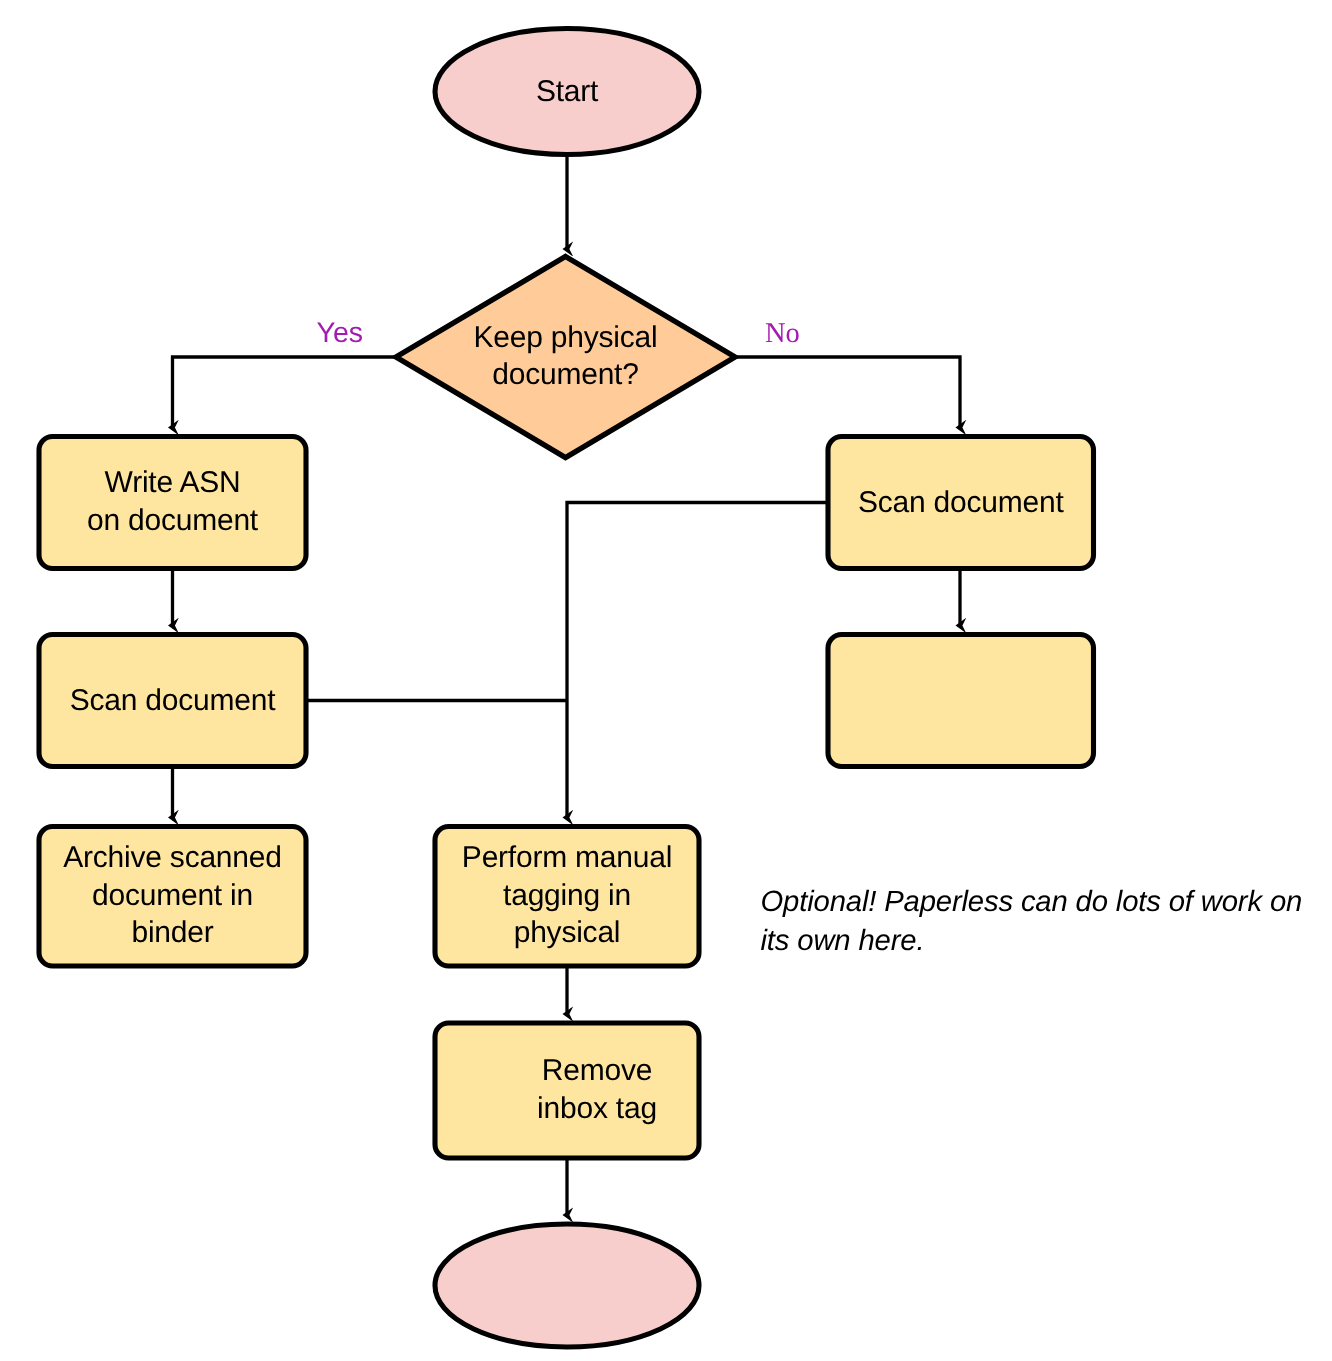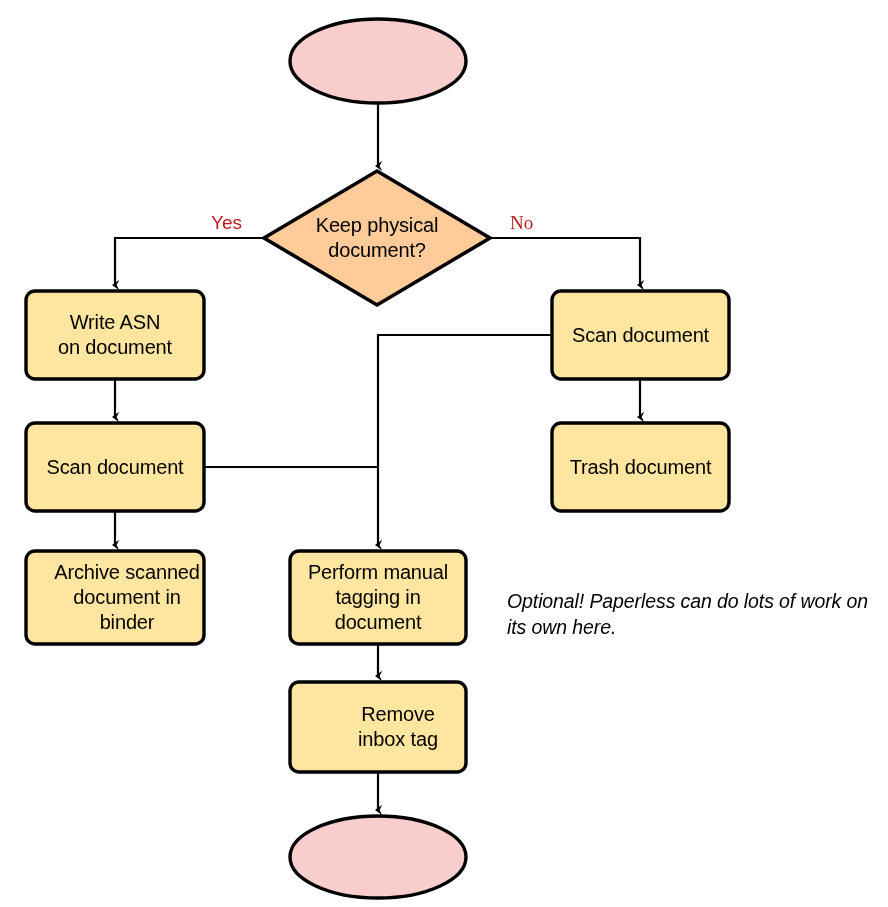--- a/index.html
+++ b/index.html
@@ -36,21 +36,21 @@
     text-align: center;
     color: #000000;
     font-size: 20px;
     line-height: 25px;
     white-space: pre-line;
     pointer-events: none;
     letter-spacing: -0.15px;
   }
   .edge-label {
     position: absolute;
-    color: #b91c1c;
+    color: #a21caf;
     font-size: 19px;
     line-height: 22px;
     white-space: nowrap;
   }
   .note-text {
     position: absolute;
     color: #000000;
     font-size: 19.5px;
     line-height: 26px;
     font-style: italic;
@@ -110,40 +110,40 @@
       <rect x="552" y="423" width="177" height="88" rx="9" ry="9" fill="#ffe6a0" stroke="#000000" stroke-width="3.4"></rect>
 
       <rect x="290" y="551" width="176" height="93" rx="9" ry="9" fill="#ffe6a0" stroke="#000000" stroke-width="3.4"></rect>
 
       <rect x="290" y="682" width="176" height="90" rx="9" ry="9" fill="#ffe6a0" stroke="#000000" stroke-width="3.4"></rect>
 
       <ellipse cx="378" cy="857" rx="88" ry="41" fill="#f8cecc" stroke="#000000" stroke-width="3.4"></ellipse>
     </g>
   </svg>
 
+  <div class="node-label" style="left:290px; top:19px; width:176px; height:84px;">Start</div>
 
   <div class="node-label" style="left:26px; top:291px; width:178px; height:88px;">Write ASN
 on document</div>
 
   <div class="node-label" style="left:280px; top:196px; width:194px; height:84px;">Keep physical
 document?</div>
 
   <div class="node-label" style="left:26px; top:423px; width:178px; height:88px;">Scan document</div>
 
-  <div class="node-label" style="left:26px; top:551px; width:178px; height:93px;margin-left:12px;">Archive scanned
+  <div class="node-label" style="left:26px; top:551px; width:178px; height:93px;">Archive scanned
 document in
 binder</div>
 
   <div class="node-label" style="left:552px; top:291px; width:177px; height:88px;">Scan document</div>
 
-  <div class="node-label" style="left:552px; top:423px; width:177px; height:88px;">Trash document</div>
 
   <div class="node-label" style="left:290px; top:551px; width:176px; height:93px;">Perform manual
 tagging in
-document</div>
+physical</div>
 
   <div class="node-label" style="left:290px; top:682px; width:176px; height:90px;padding-left:20px;">Remove
 inbox tag</div>
 
 
   <div class="edge-label" style="left:211px; top:212px;">Yes</div>
 
   <div class="edge-label" style="left:510px; top:212px;font-family:Liberation Serif, serif;">No</div>
 
   <div class="note-text" style="left:483px; top:588px; width:400px;">Optional! Paperless can do lots of work on

